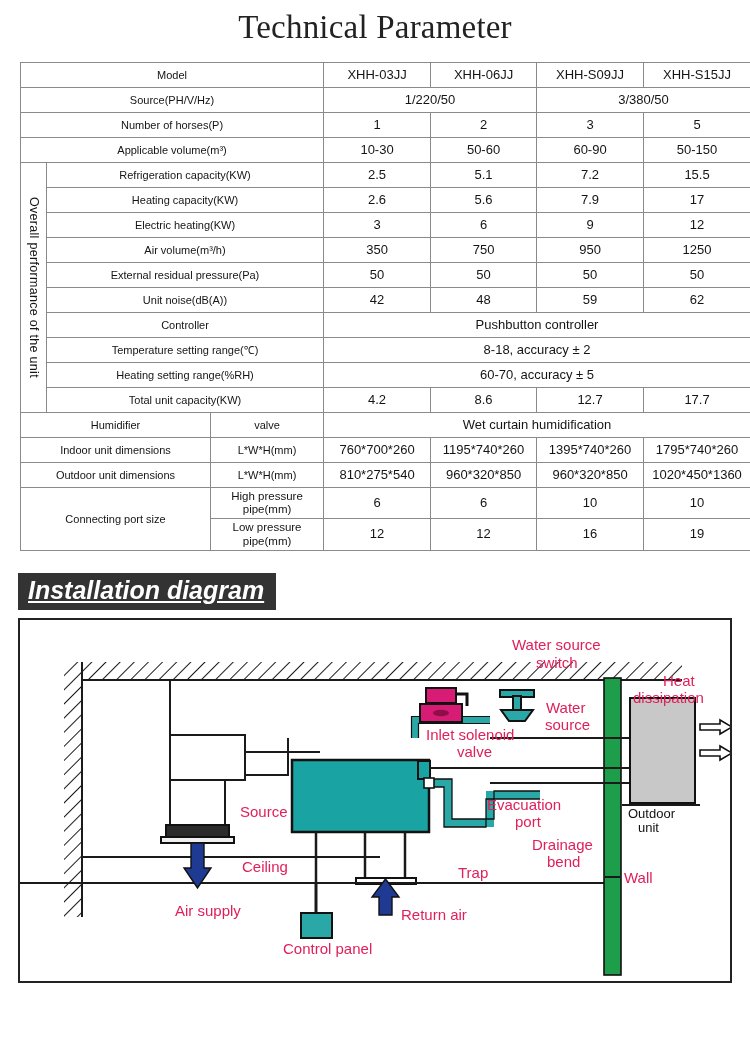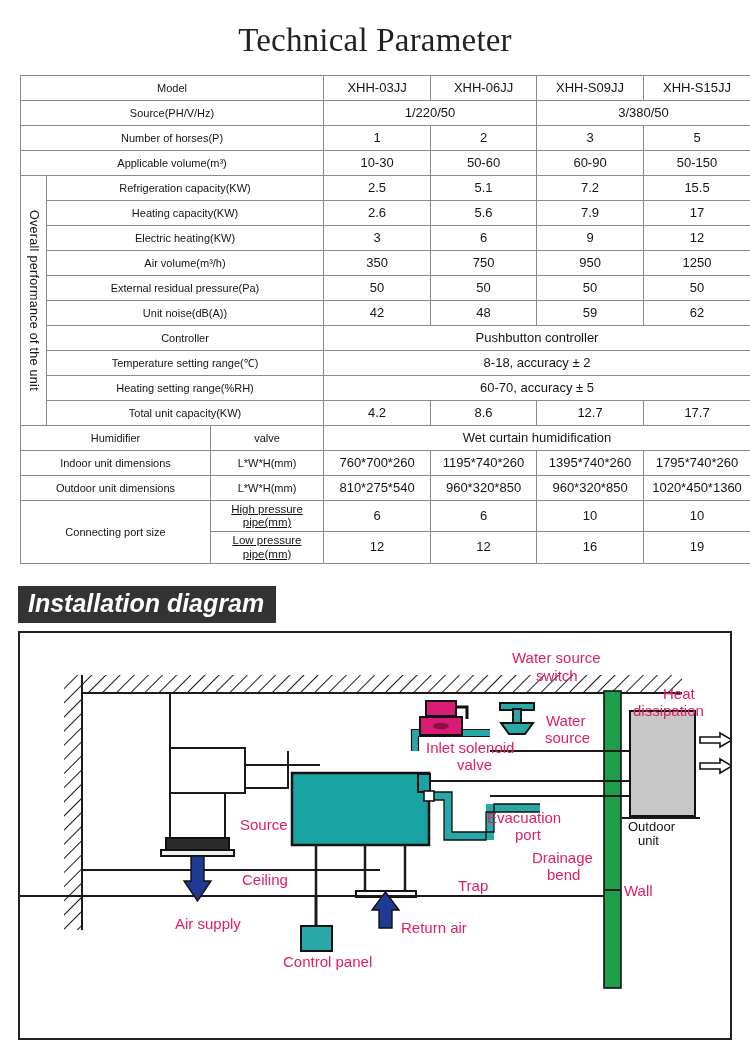--- a/index.html
+++ b/index.html
@@ -13,21 +13,21 @@
     overflow: hidden;
   }
 
   
   .page-title {
     text-align: center;
     font-size: 33px;
     font-family: "Liberation Serif", serif;
     font-weight: 400;
     color: #222;
-    padding: 22px 0 16px 0;
+    padding: 9px 0 16px 0;
     letter-spacing: 0.2px;
   }
 
   
   .table-wrap { padding: 0 20px; }
   table.spec {
     width: 710px;
     border-collapse: collapse;
     table-layout: fixed;
     font-size: 13px;
@@ -35,21 +35,21 @@
   table.spec td {
     border: 1px solid #8a8a8a;
     text-align: center;
     vertical-align: middle;
     padding: 2px 3px;
     line-height: 1.15;
     height: 25px;
     color: #141414;
   }
   td.lbl { font-size: 11px; }
-  td.small2 { font-size: 11.5px; line-height: 1.0; text-decoration: underline; }
+  td.small2 { font-size: 11.5px; line-height: 1.0; }
   td.vertical {
     width: 26px;
     padding: 0;
   }
   .vtext {
     writing-mode: vertical-rl;
     text-orientation: mixed;
     white-space: nowrap;
     font-size: 12.5px;
     letter-spacing: 0.3px;
@@ -61,25 +61,26 @@
   .section-head {
     display: inline-block;
     background: #333333;
     color: #ffffff;
     font-size: 25px;
     font-style: italic;
     font-weight: 700;
     padding: 3px 12px 5px 10px;
     margin: 22px 0 8px 18px;
     font-family: "Liberation Sans", sans-serif;
+    text-decoration: underline;
   }
   .diagram-box {
     margin: 0 18px;
     border: 2px solid #222;
-    height: 409px;
+    height: 365px;
     position: relative;
     background: #fff;
   }
   .diagram-box svg { display: block; }
 
   .dlabel { font-size: 15px; fill: #e0205a; font-family: "Liberation Sans", sans-serif; }
   .dlabel-black { font-size: 13px; fill: #111; font-family: "Liberation Sans", sans-serif; }
 </style>
 </head>
 <body>

